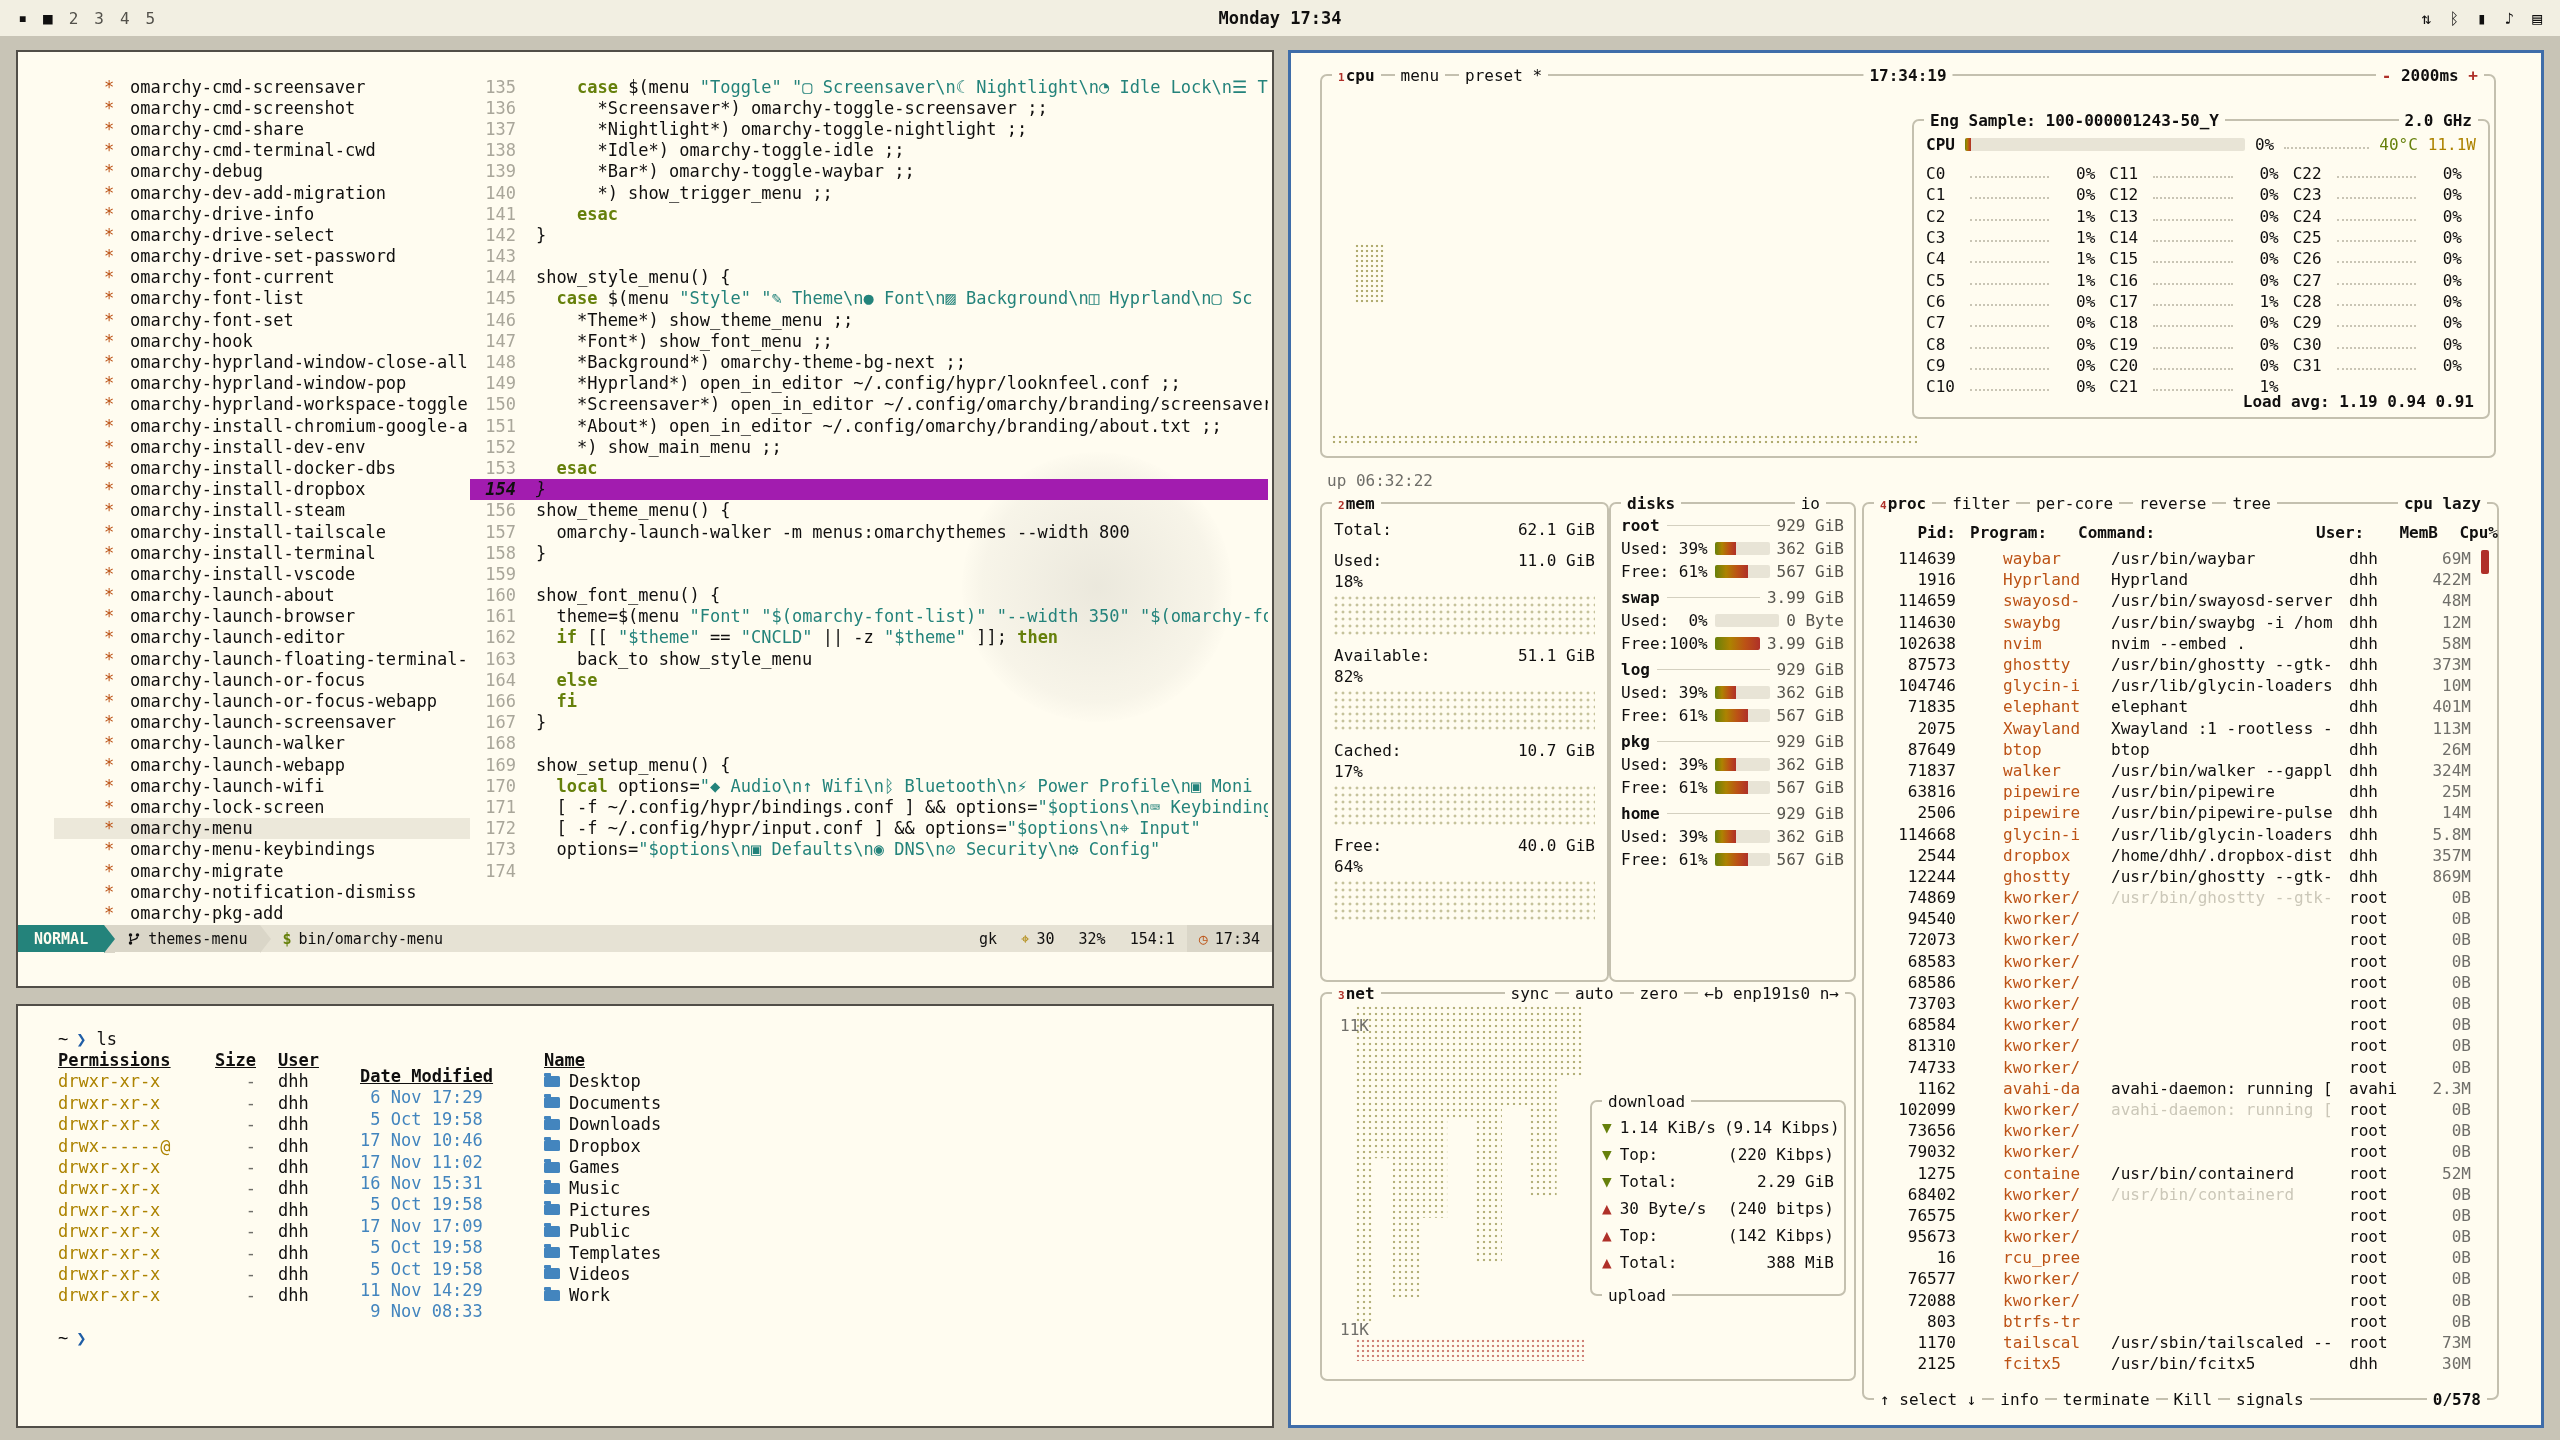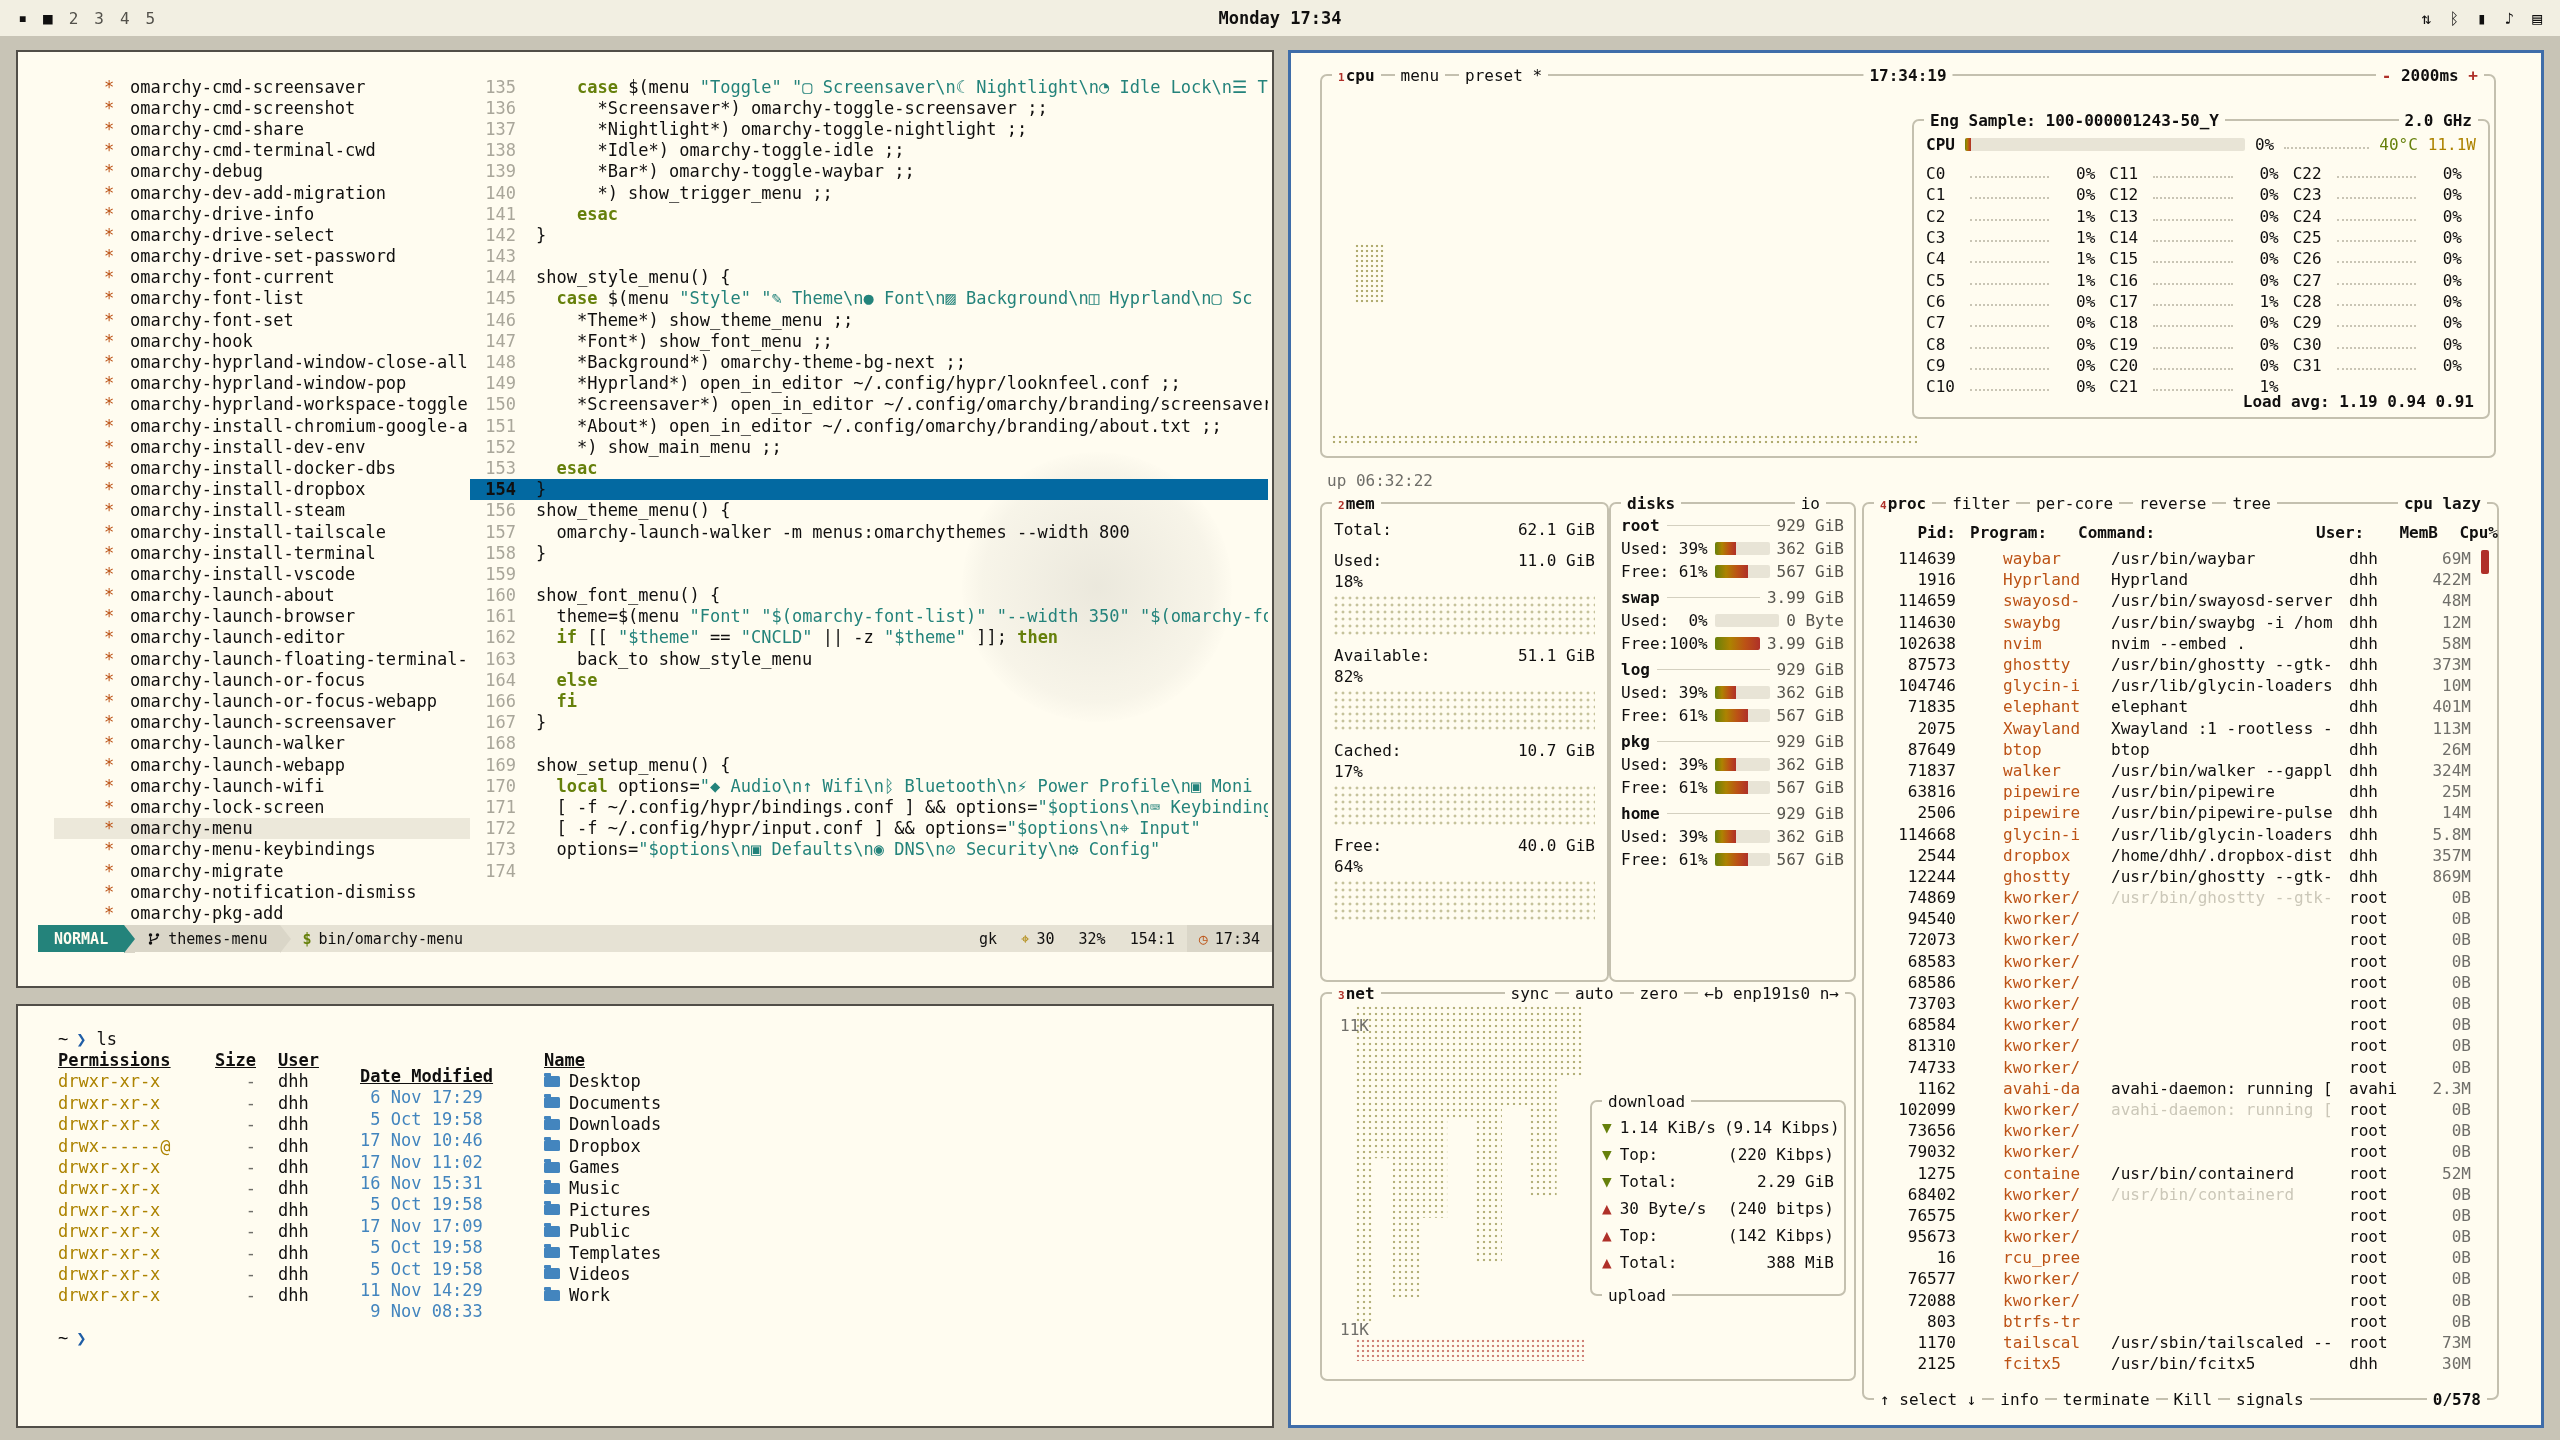--- a/index.html
+++ b/index.html
@@ -28,28 +28,28 @@
   
   .filepane{position:absolute;left:0;top:24px;width:452px;bottom:61px;padding-left:86px;
             font-size:17px;overflow:hidden;}
   .frow{height:21.2px;display:flex;align-items:center;white-space:nowrap;}
   .frow .star{color:var(--or);width:26px;}
   .frow.active{background:#ECE8DA;margin-left:-50px;padding-left:50px;}
   .codepane{position:absolute;left:452px;top:24px;right:4px;bottom:61px;font-size:17px;overflow:hidden;}
   .crow{height:21.2px;display:flex;align-items:center;}
   .crow .ln{width:46px;text-align:right;color:#A9A69A;margin-right:20px;flex:none;}
   .crow .ct{white-space:pre;overflow:hidden;}
-  .crow.cur{background:#0369a1;}
+  .crow.cur{background:#a21caf;font-style:italic;}
   .crow.cur .ln{color:var(--tx);font-weight:bold;}
   .ct .str{color:var(--cy);}
   .ct .kw{color:var(--gr);font-weight:bold;}
   .watermark{position:absolute;right:40px;top:400px;width:270px;height:270px;border-radius:50%;
              background:radial-gradient(circle,rgba(60,58,50,.10),rgba(60,58,50,.04) 60%,transparent 72%);}
   .statusbar{position:absolute;left:0;right:0;bottom:34px;height:27px;background:var(--ui2);
-             display:flex;align-items:stretch;font-size:15px;margin-left:20px;}
+             display:flex;align-items:stretch;font-size:15px;}
   .seg{display:flex;align-items:center;gap:7px;padding:0 12px;white-space:nowrap;}
   .seg.mode{background:var(--cy);color:var(--paper);font-weight:bold;padding:0 16px;}
   .psep{width:0;height:0;border-top:14px solid transparent;border-bottom:14px solid transparent;border-left:11px solid;}
   .psep.s1{border-left-color:var(--cy);background:var(--ui3);}
   .psep.s2{border-left-color:var(--ui3);}
   .seg.branch{background:var(--ui3);}
   .seg.file .dollar{color:var(--gr);font-weight:bold;}
   .sb-spacer{flex:1;}
   .seg .ic{color:var(--ye);}
   .seg.time{background:var(--ui3);}

